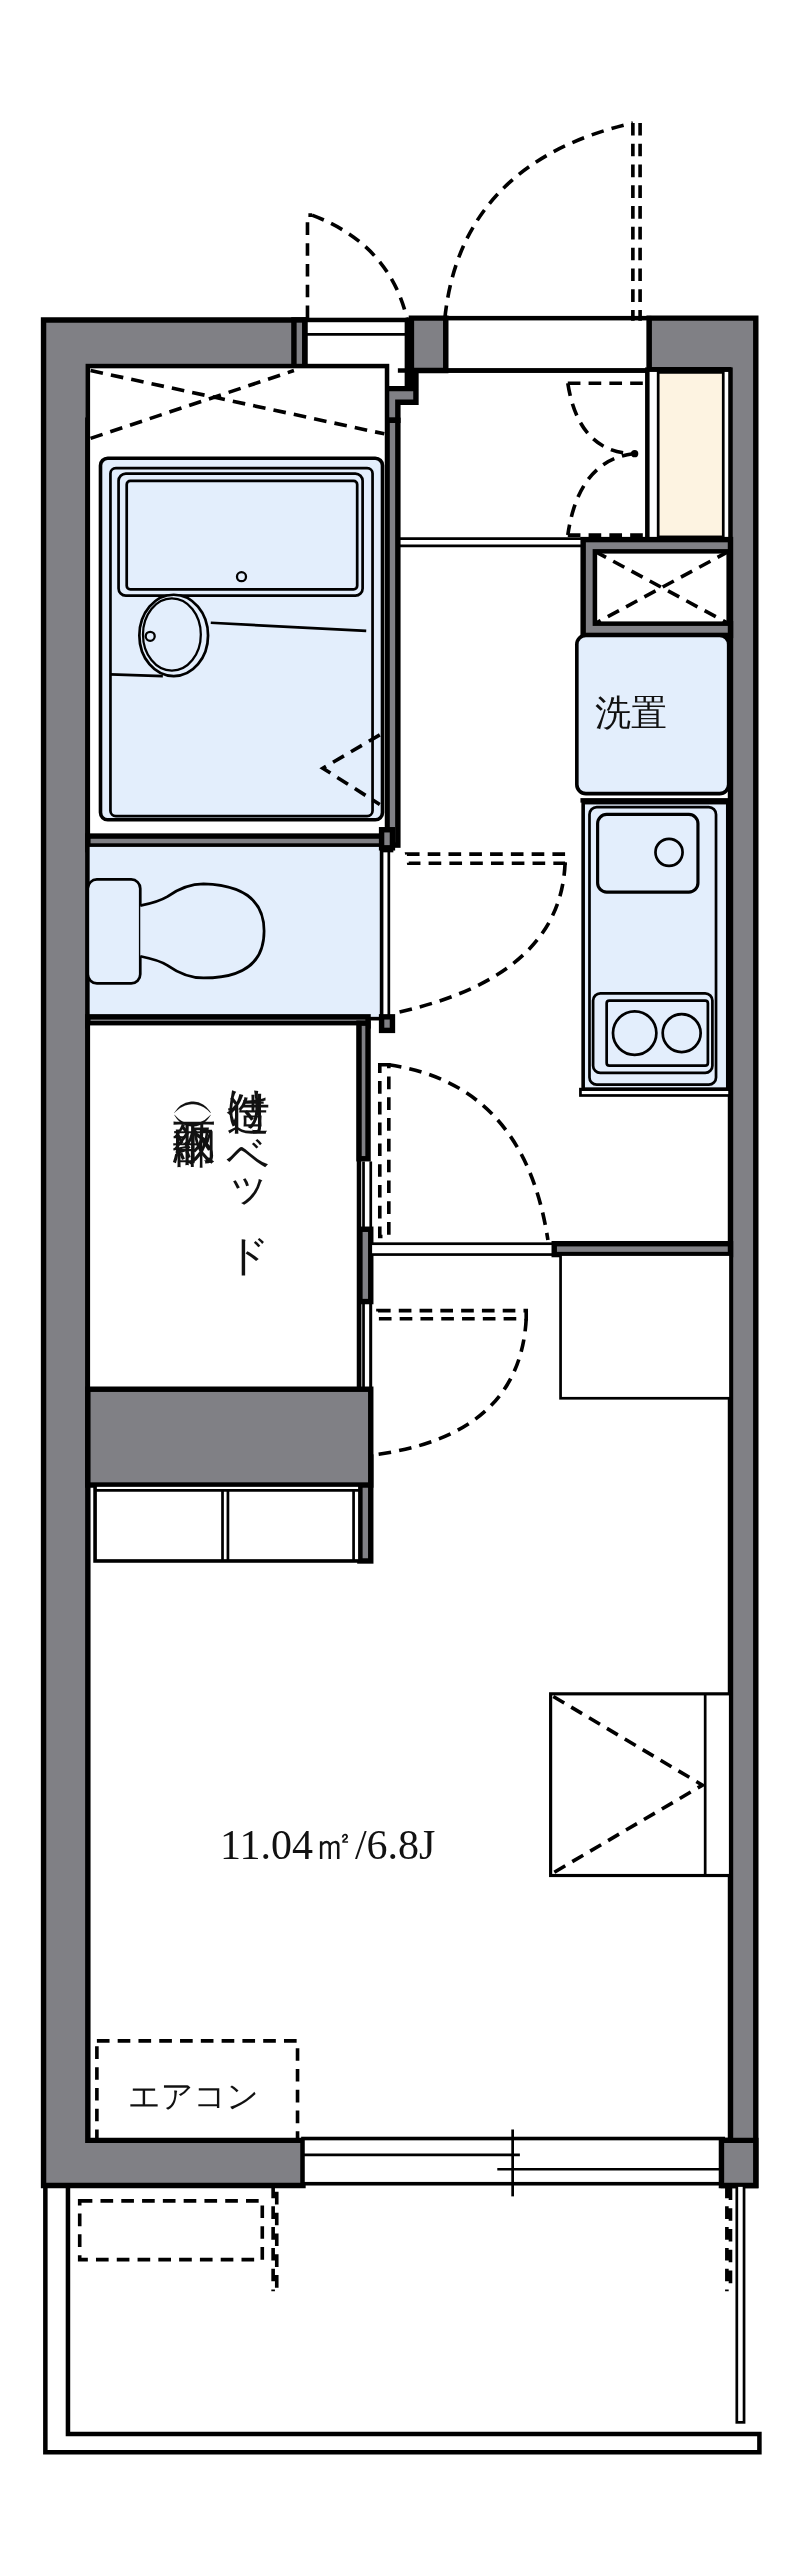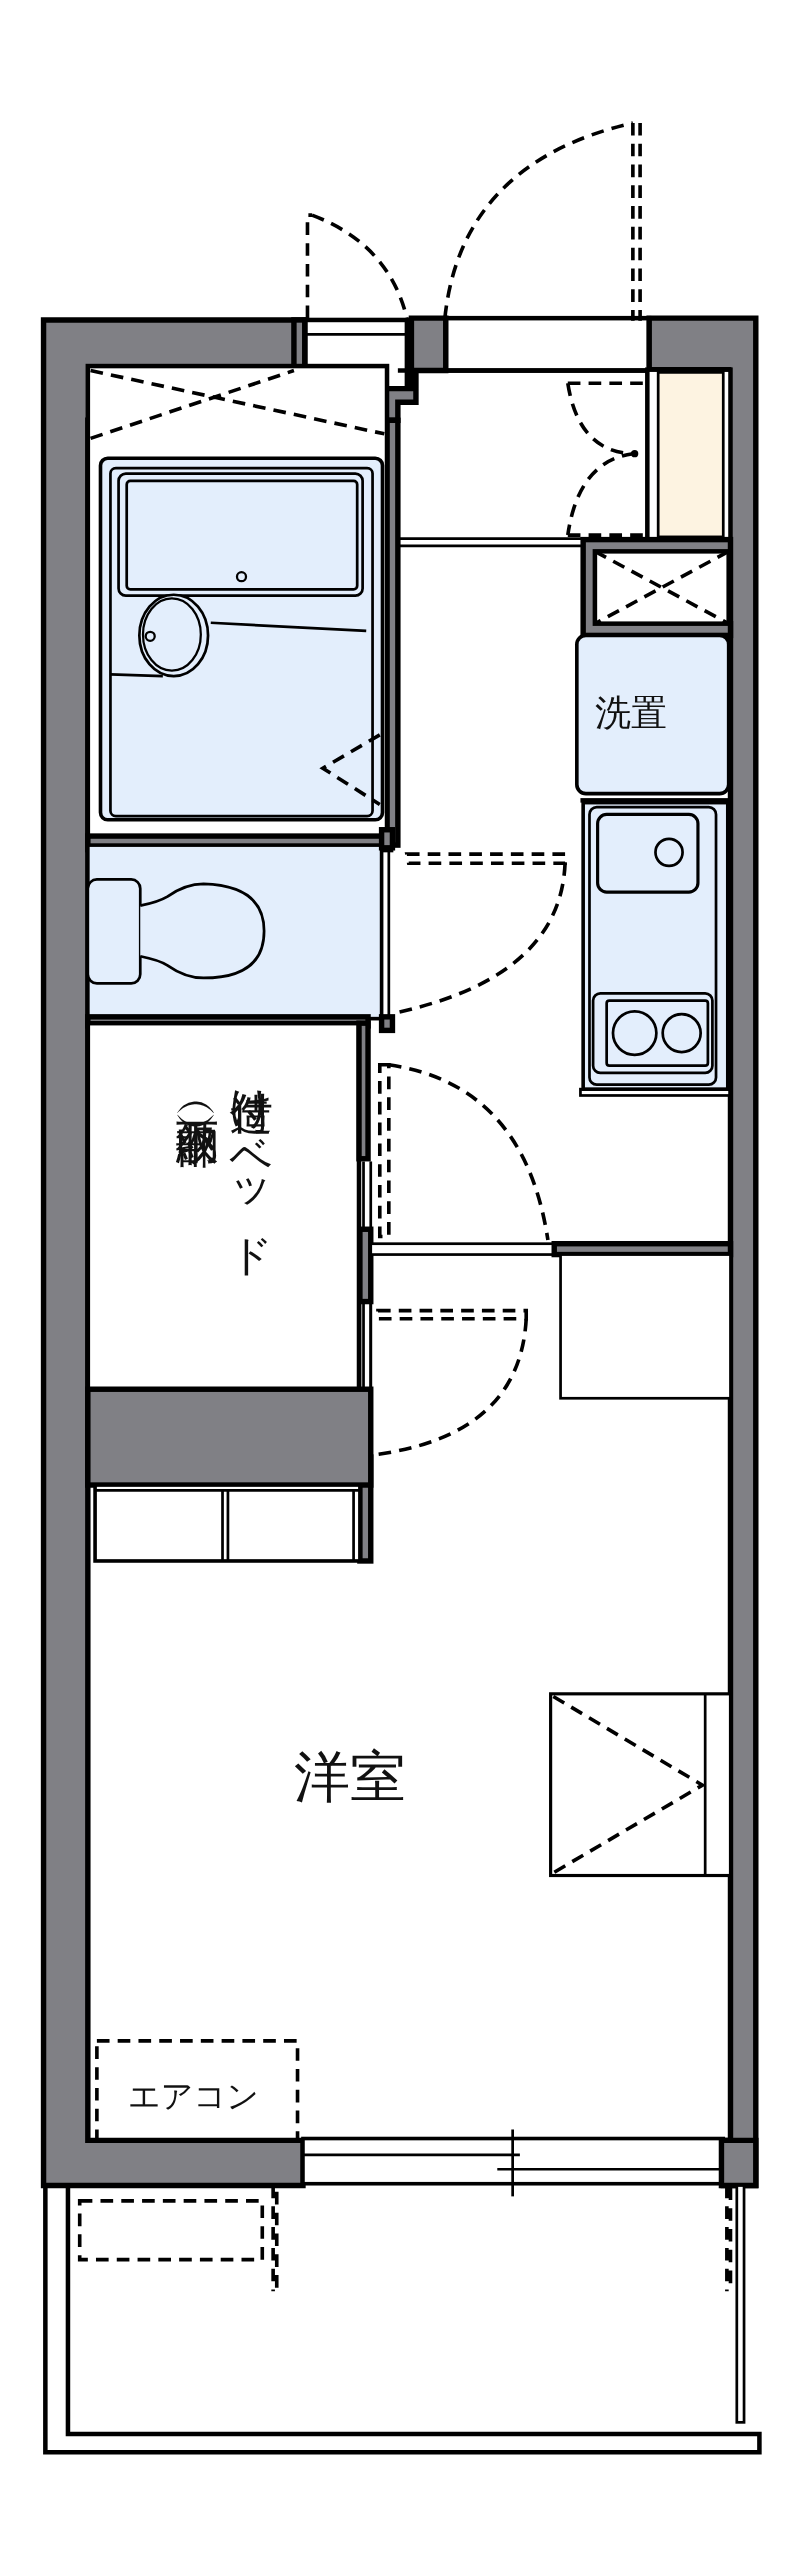--- a/index.html
+++ b/index.html
@@ -1,18 +1,18 @@
 <!DOCTYPE html>
 <html style="font-size:14.5px"><head>
 <meta charset="utf-8">
 <style>
   html,body{margin:0;padding:0;background:#ffffff;}
   #plan{position:relative;width:812px;height:2576px;overflow:hidden;}
   svg{position:absolute;left:0;top:0;}
-  .lbl{position:absolute;color:#111;font-family:Liberation Mono, monospace;white-space:nowrap;}
+  .lbl{position:absolute;color:#111;font-family:Liberation Serif, serif;white-space:nowrap;}
   .vert{writing-mode:vertical-rl;line-height:1.05;}
 </style>
 </head>
 <body>
 
 <div id="plan">
 <svg width="812" height="2576" viewBox="0 0 898 2850" xmlns="http://www.w3.org/2000/svg">
   <defs>
     <style>
       .w{fill:#808085;stroke:#000;stroke-width:6;}
@@ -159,17 +159,17 @@
     <path class="dash" d="M804 2418 L804 2535 M808 2420 L808 2535"></path>
     <rect x="815" y="2418" width="8" height="262" fill="#fff" stroke="#000" stroke-width="3"></rect>
   </g>
 </svg>
 
 <div class="lbl" style="left:595px;top:689px;font-size:36px;">洗置</div>
 
 <div class="lbl vert" style="left:226px;top:1059px;font-size:43px;">造付けベッド</div>
 <div class="lbl vert" style="left:172px;top:1089px;font-size:43px;">（下部収納）</div>
 
-<div class="lbl" style="left:294px;top:1740px;font-size:56px;">洋室</div>
+<div class="lbl" style="left:220px;top:1817px;font-size:42px;">11.04㎡/6.8J</div>
 
 <div class="lbl" style="left:128px;top:2075px;font-size:32px;">エアコン</div>
 </div>
 
 
 </body></html>

